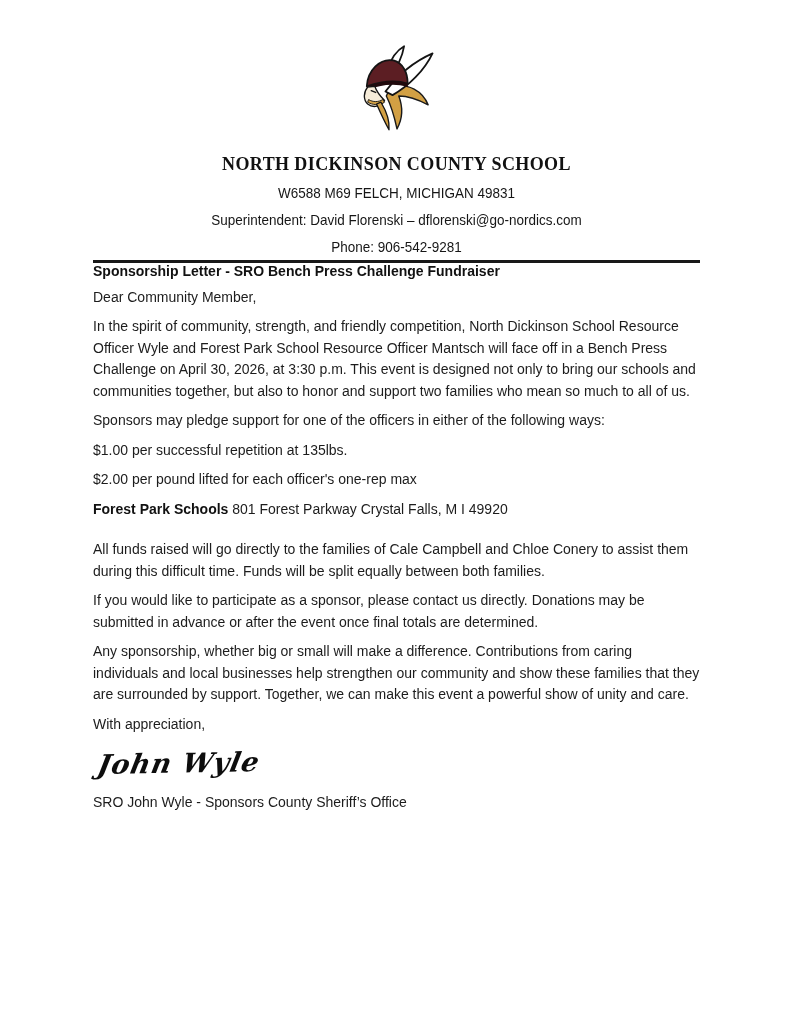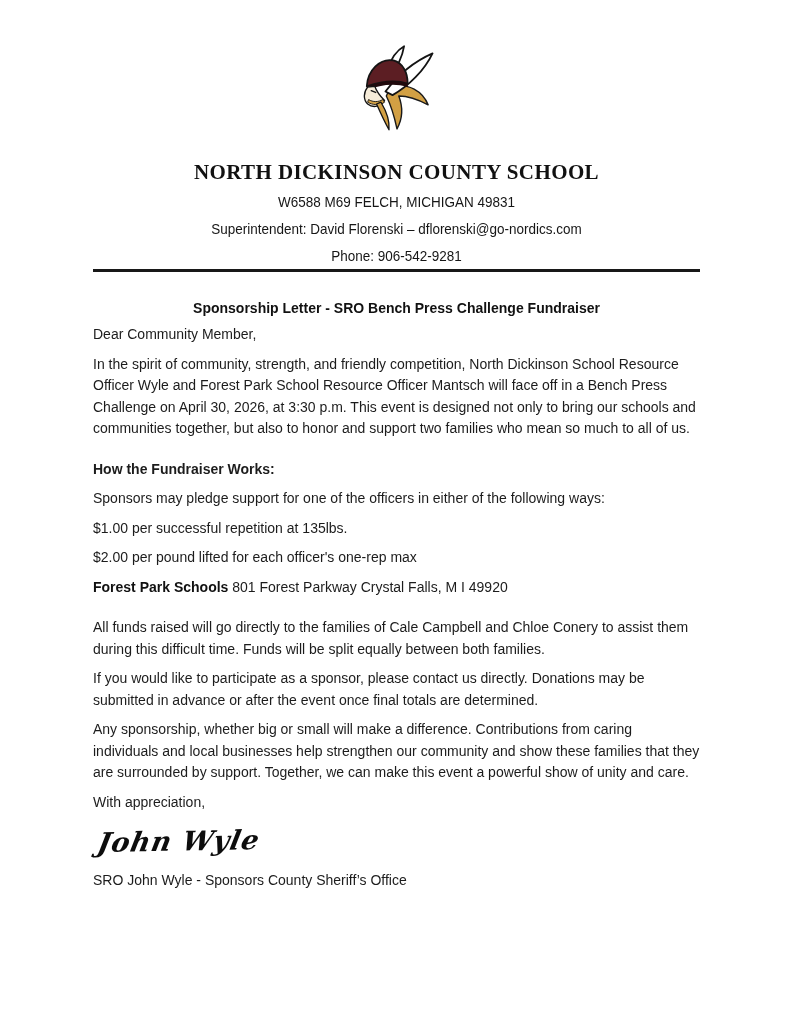--- a/index.html
+++ b/index.html
@@ -25,42 +25,41 @@
   }
   .logo-wrap {
     height: 88px;
     display: flex;
     justify-content: center;
     align-items: flex-start;
   }
   .school-name {
     font-family: "Liberation Serif", serif;
     font-weight: 700;
-    font-size: 21px;
+    font-size: 18px;
     letter-spacing: 0.4px;
     line-height: 1.1;
-    margin-top: 28px;
+    margin-top: 22px;
     color: #111;
   }
   .header-line {
     font-size: 14.5px;
     line-height: 17px;
     margin-top: 10px;
     color: #161616;
     transform: scaleX(0.93);
   }
   .header-rule {
     margin-top: 4px;
     border-bottom: 3px solid #181818;
   }
   .subject {
-    text-align: center;
     font-weight: 700;
     font-size: 14px;
-    margin-top: 28px;
+    margin-top: 0;
     color: #111;
   }
   p.body {
     margin: 8px 0 0 0;
     font-size: 14px;
     line-height: 21.5px;
     color: #1c1c1c;
   }
   .bold { font-weight: 700; color: #111; }
   .section-gap { margin-top: 19px !important; }
@@ -114,21 +113,20 @@
     <div class="header-rule"></div>
   </div>
 
   <div class="subject">Sponsorship Letter - SRO Bench Press Challenge Fundraiser</div>
 
   <p class="body" style="">Dear Community Member,</p>
 
 
   <p class="body">In the spirit of community, strength, and friendly competition, North Dickinson School Resource Officer Wyle and Forest Park School Resource Officer Mantsch will face off in a Bench Press Challenge on April 30, 2026, at 3:30 p.m. This event is designed not only to bring our schools and communities together, but also to honor and support two families who mean so much to all of us.</p>
 
-  <p class="body bold section-gap">How the Fundraiser Works:</p>
 
   <p class="body">Sponsors may pledge support for one of the officers in either of the following ways:</p>
 
   <p class="body">$1.00 per successful repetition at 135lbs.</p>
 
   <p class="body">$2.00 per pound lifted for each officer's one-rep max</p>
 
 
   <p class="body"><span class="bold">Forest Park Schools</span> <span>801 Forest Parkway Crystal Falls, M I 49920</span></p>
 

